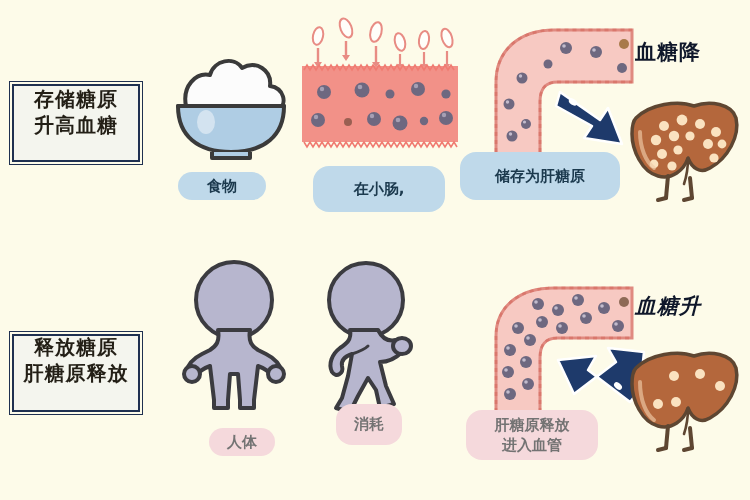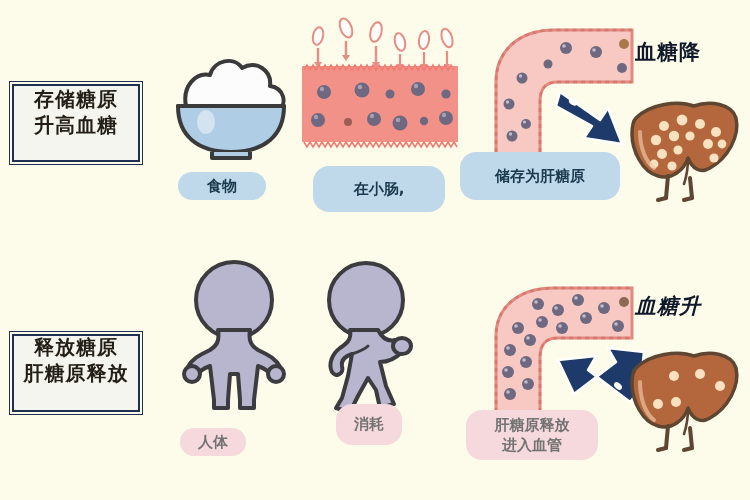--- a/index.html
+++ b/index.html
@@ -246,21 +246,21 @@
       <ellipse cx="54" cy="42" rx="38" ry="38" fill="#B7B6CE" stroke="#3B3B40" stroke-width="4"></ellipse>
       <path d="M38 72 C40 84 36 88 30 92 L22 96 C14 100 8 106 6 114 C4 122 10 126 14 120 C18 114 24 110 30 108
                L34 142 L34 150 L48 150 L48 142 L50 116 L58 116 L60 142 L60 150 L74 150 L74 142 L78 108
                C84 110 90 114 94 120 C98 126 104 122 102 114 C100 106 94 100 86 96 L78 92 C72 88 68 84 70 72 Z" fill="#B7B6CE" stroke="#3B3B40" stroke-width="4" stroke-linejoin="round"></path>
       <ellipse cx="12" cy="116" rx="8" ry="8" fill="#B7B6CE" stroke="#3B3B40" stroke-width="4"></ellipse>
       <ellipse cx="96" cy="116" rx="8" ry="8" fill="#B7B6CE" stroke="#3B3B40" stroke-width="4"></ellipse>
       <path d="M34 150 L48 150" stroke="#3B3B40" stroke-width="4"></path>
       <path d="M60 150 L74 150" stroke="#3B3B40" stroke-width="4"></path>
     </svg>
   </div>
-  <div class="pill pill-pink" style="left:180px; top:428px; width:66px; height:28px;">
+  <div class="pill pill-pink" style="left:209px; top:428px; width:66px; height:28px;">
     <span>人体</span>
   </div>
 
   <div class="art" style="left:316px; top:258px;">
     <svg width="110" height="158" viewBox="0 0 110 158">
       <ellipse cx="50" cy="42" rx="37" ry="37" fill="#B7B6CE" stroke="#3B3B40" stroke-width="4"></ellipse>
       <path d="M34 72 C36 82 30 86 24 90 C16 96 12 106 16 114 C20 120 28 116 26 108 C25 102 30 98 36 96
                L32 118 L26 140 L20 150 L34 154 L42 138 L52 120 L60 132 L64 150 L78 146 L70 128 L64 104
                C72 104 80 100 86 94 C92 88 88 80 80 82 C72 84 66 80 62 72 Z" fill="#B7B6CE" stroke="#3B3B40" stroke-width="4" stroke-linejoin="round"></path>
       <ellipse cx="86" cy="88" rx="9" ry="8" fill="#B7B6CE" stroke="#3B3B40" stroke-width="4"></ellipse>

